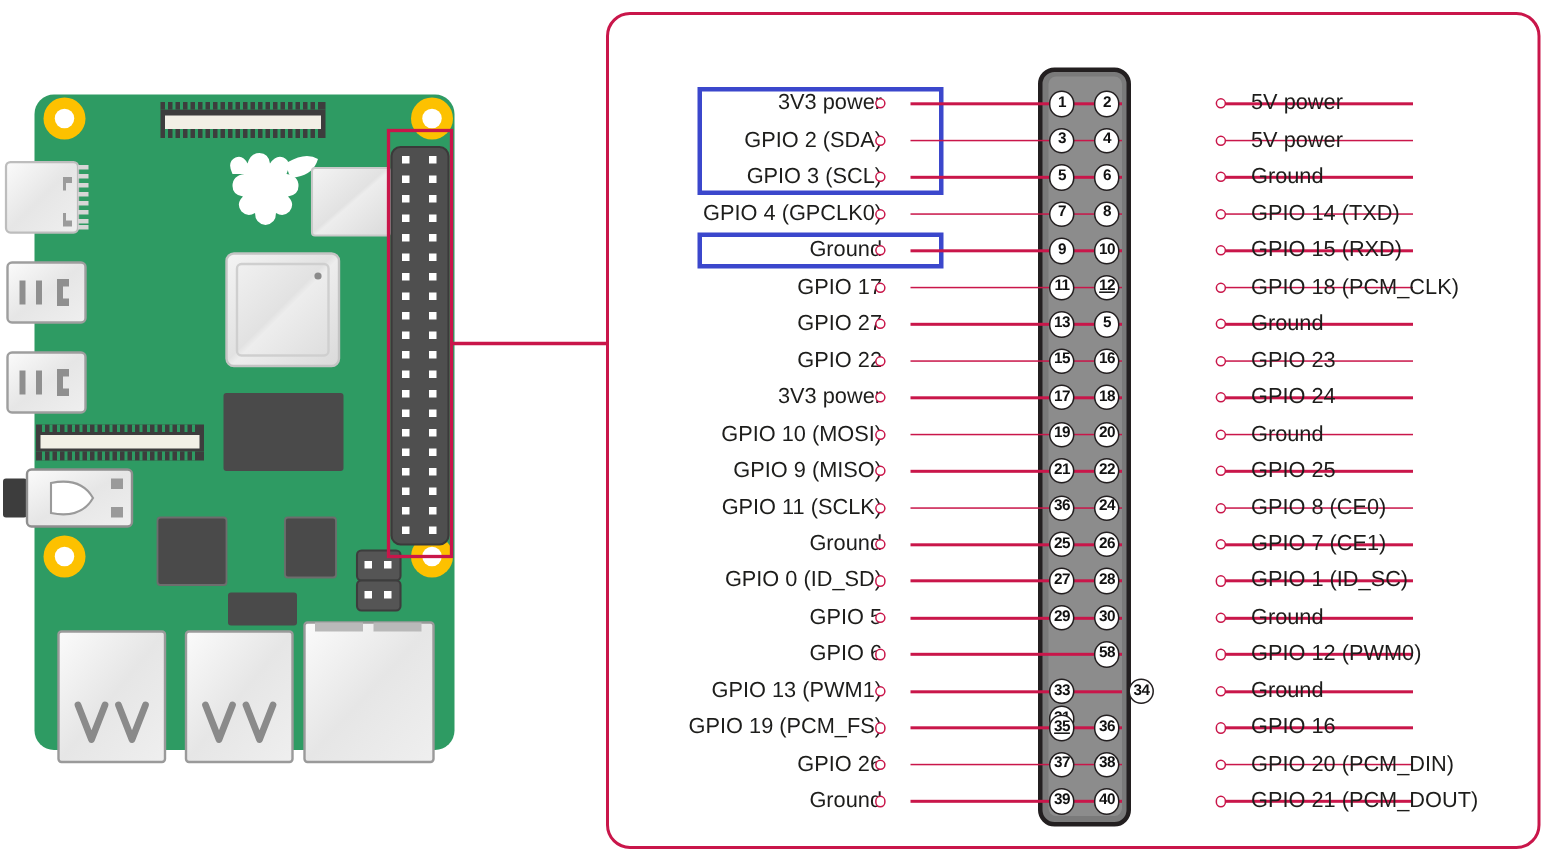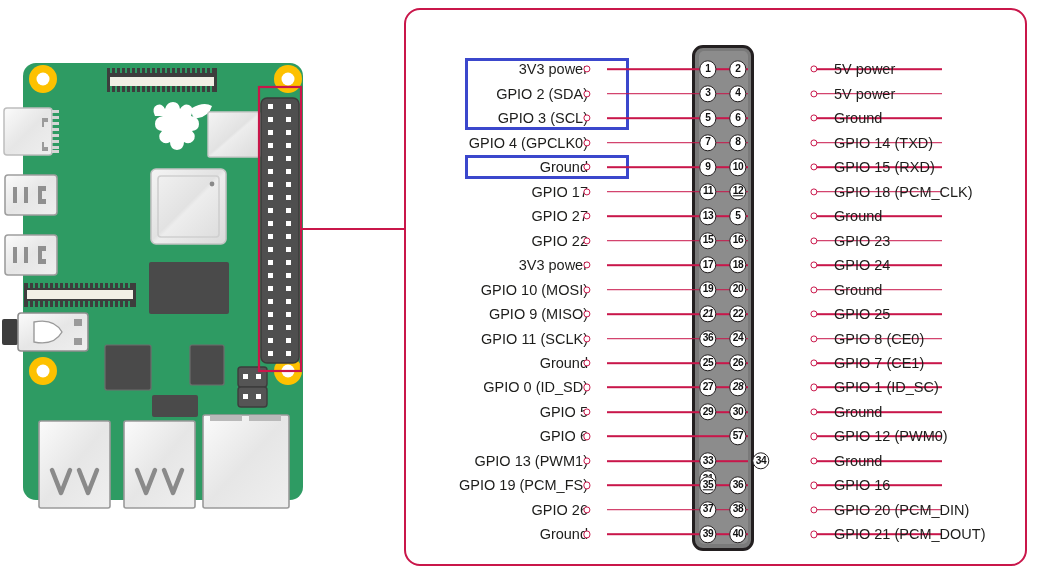--- a/index.html
+++ b/index.html
@@ -463,21 +463,21 @@
           <div class="pin-circle pin-odd nsel" style="top: 50%;">19</div>
           <div class="pin-circle pin-even nsel" style="top: 50%;">20</div>
         </div>
         <div class="pin-row" style="top: 291.8px;">
           <span class="label label-left nsel">GPIO 9 (MISO)</span>
           <div class="wire wire-left"></div>
           <div class="dot dot-left"></div>
           <div class="wire wire-right"></div>
           <div class="dot dot-right"></div>
           <span class="label label-right nsel">GPIO 25</span>
-          <div class="pin-circle pin-odd nsel" style="top: 50%; font-style: italic;">21</div>
+          <div class="pin-circle pin-odd nsel" style="top: 50%;">21</div>
           <div class="pin-circle pin-even nsel" style="top: 50%;">22</div>
         </div>
         <div class="pin-row" style="top: 316.28px;">
           <span class="label label-left nsel">GPIO 11 (SCLK)</span>
           <div class="wire wire-left"></div>
           <div class="dot dot-left"></div>
           <div class="wire wire-right"></div>
           <div class="dot dot-right"></div>
           <span class="label label-right nsel">GPIO 8 (CE0)</span>
           <div class="pin-circle pin-odd nsel" style="top: 50%;">36</div>
@@ -494,41 +494,41 @@
           <div class="pin-circle pin-even nsel" style="top: 50%;">26</div>
         </div>
         <div class="pin-row" style="top: 365.24px;">
           <span class="label label-left nsel">GPIO 0 (ID_SD)</span>
           <div class="wire wire-left"></div>
           <div class="dot dot-left"></div>
           <div class="wire wire-right"></div>
           <div class="dot dot-right"></div>
           <span class="label label-right nsel">GPIO 1 (ID_SC)</span>
           <div class="pin-circle pin-odd nsel" style="top: 50%;">27</div>
-          <div class="pin-circle pin-even nsel" style="top: 50%; font-style: italic;">28</div>
+          <div class="pin-circle pin-even nsel" style="top: 50%;">28</div>
         </div>
         <div class="pin-row" style="top: 389.72px;">
           <span class="label label-left nsel">GPIO 5</span>
           <div class="wire wire-left"></div>
           <div class="dot dot-left"></div>
           <div class="wire wire-right"></div>
           <div class="dot dot-right"></div>
           <span class="label label-right nsel">Ground</span>
           <div class="pin-circle pin-odd nsel" style="top: 50%;">29</div>
           <div class="pin-circle pin-even nsel" style="top: 50%;">30</div>
         </div>
         <div class="pin-row" style="top: 414.2px;">
           <span class="label label-left nsel">GPIO 6</span>
           <div class="wire wire-left"></div>
           <div class="dot dot-left"></div>
           <div class="wire wire-right"></div>
           <div class="dot dot-right"></div>
           <span class="label label-right nsel">GPIO 12 (PWM0)</span>
           <div class="pin-circle pin-odd nsel" style="top: 50%; margin-top: 43px;">31</div>
-          <div class="pin-circle pin-even nsel" style="top: 50%;">57</div>
+          <div class="pin-circle pin-even nsel" style="top: 50%;">58</div>
         </div>
         <div class="pin-row" style="top: 438.68px;">
           <span class="label label-left nsel">GPIO 13 (PWM1)</span>
           <div class="wire wire-left"></div>
           <div class="dot dot-left"></div>
           <div class="wire wire-right"></div>
           <div class="dot dot-right"></div>
           <span class="label label-right nsel">Ground</span>
           <div class="pin-circle pin-odd nsel" style="top: 50%;">33</div>
           <div class="pin-circle pin-even nsel" style="top: 50%; margin-left: 23px;">34</div>

